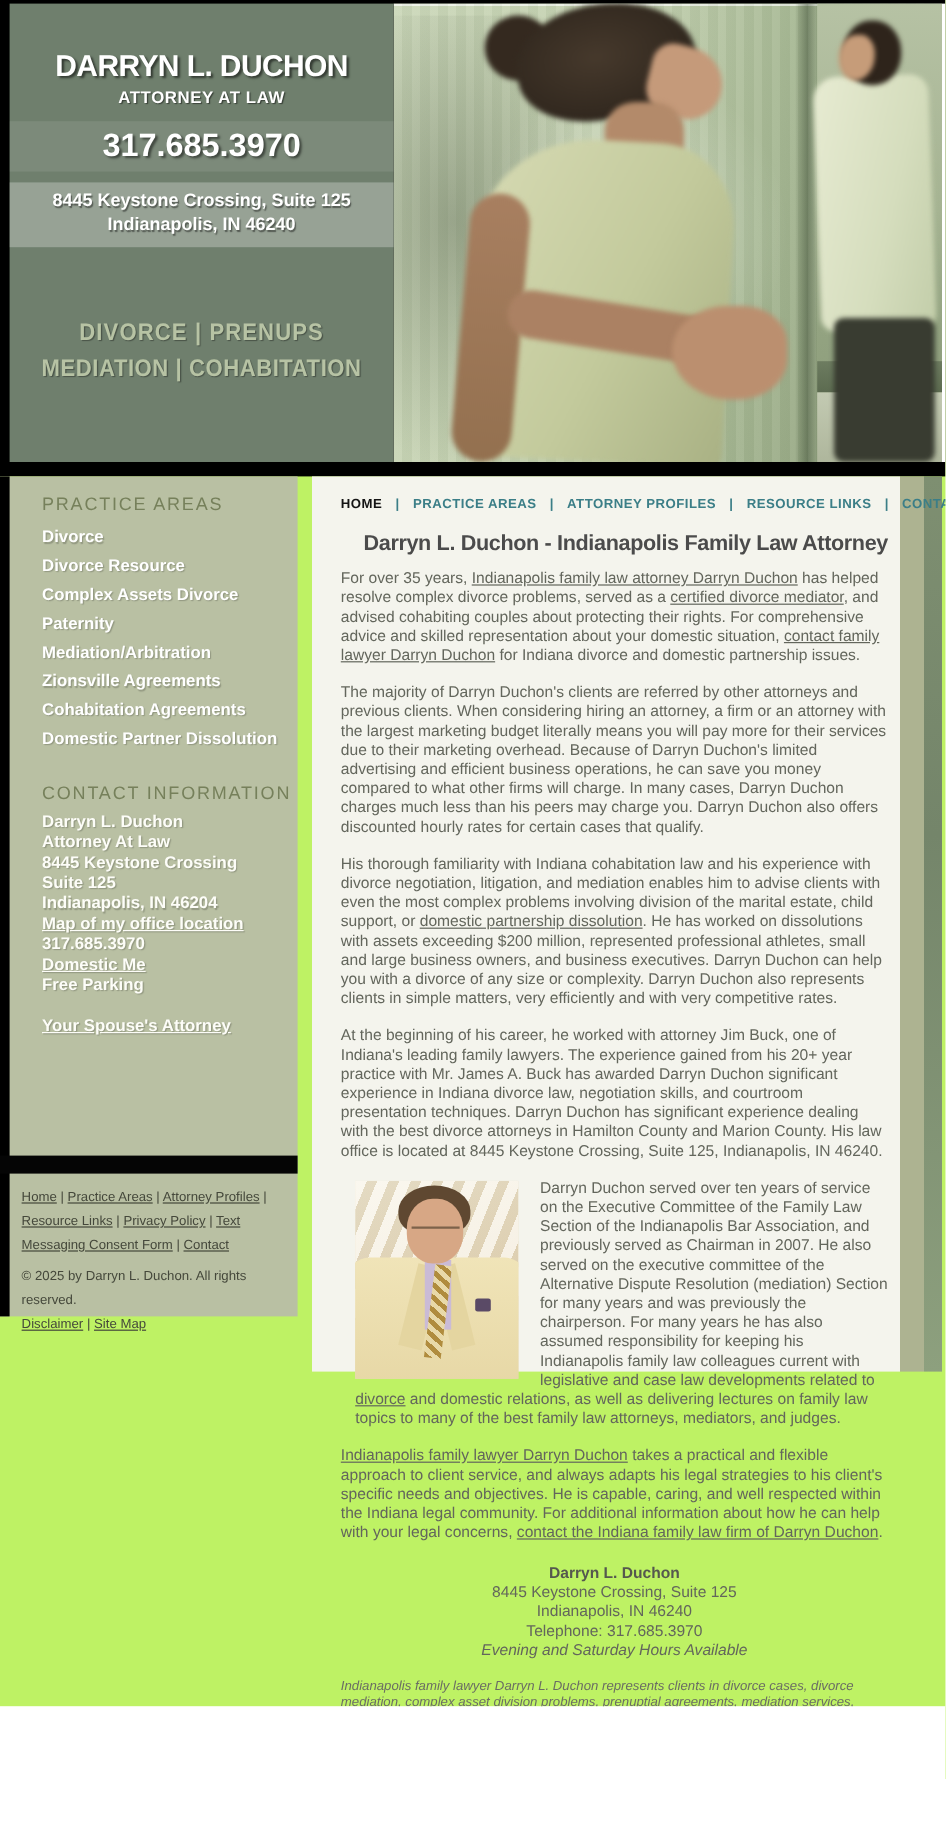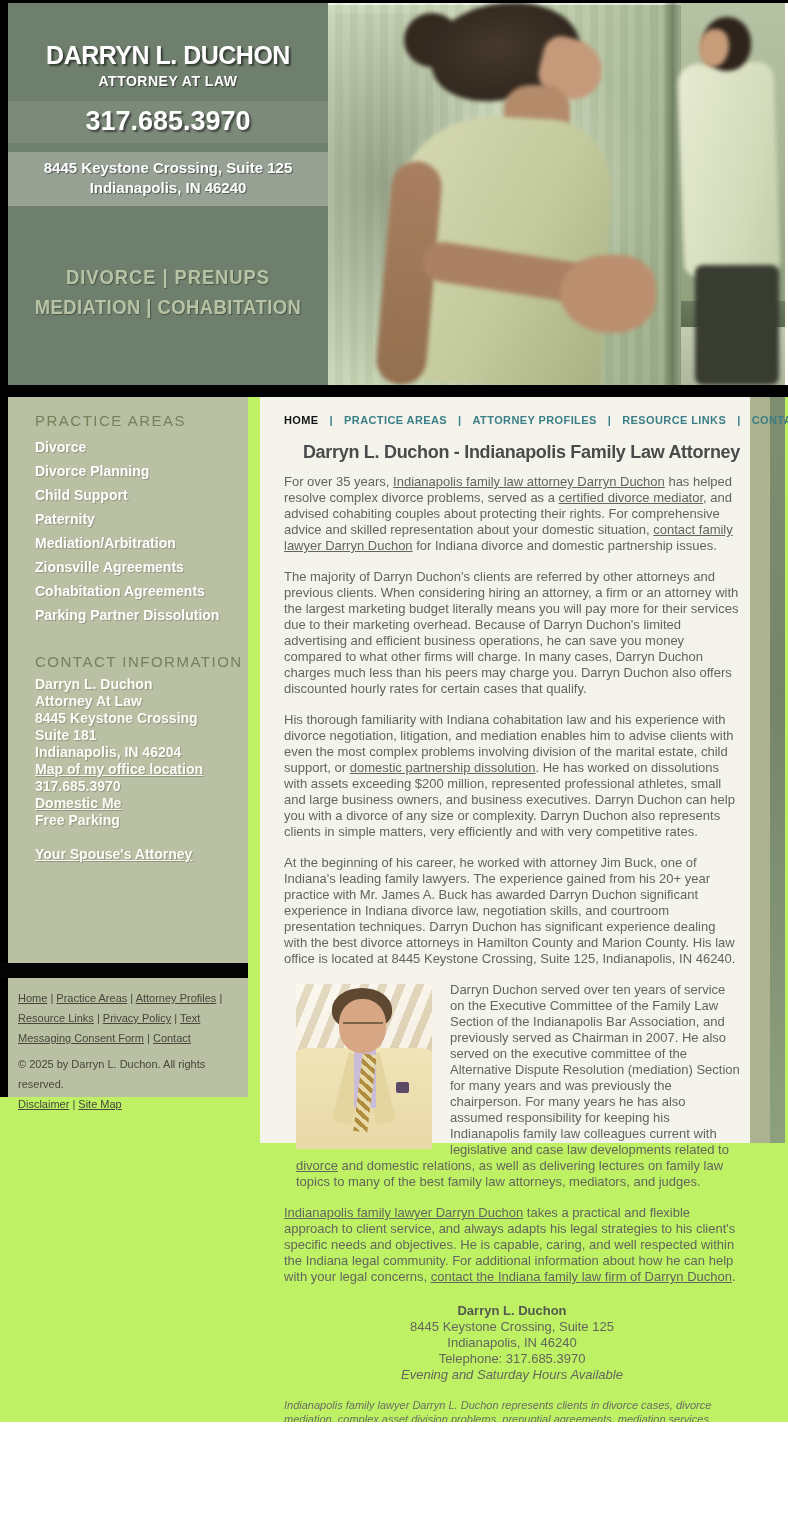--- a/index.html
+++ b/index.html
@@ -154,34 +154,34 @@
         <div class="banner-line1">DIVORCE | PRENUPS</div>
         <div class="banner-line2">MEDIATION | COHABITATION</div>
       </div>
     </div>
   </div>
 
   <div class="sidebar">
     <div class="pa-title">PRACTICE AREAS</div>
     <nav class="pa-list">
         <a href="#" class="pa-link">Divorce</a>
-        <a href="#" class="pa-link">Divorce Planning</a>
-        <a href="#" class="pa-link">Child Support</a>
+        <a href="#" class="pa-link">Divorce Resource</a>
+        <a href="#" class="pa-link">Complex Assets Divorce</a>
         <a href="#" class="pa-link">Paternity</a>
         <a href="#" class="pa-link">Mediation/Arbitration</a>
         <a href="#" class="pa-link">Zionsville Agreements</a>
         <a href="#" class="pa-link">Cohabitation Agreements</a>
-        <a href="#" class="pa-link">Parking Partner Dissolution</a>
+        <a href="#" class="pa-link">Domestic Partner Dissolution</a>
       </nav>
     <div class="ci-title">CONTACT INFORMATION</div>
     <div class="ci-lines">
         <div class="ci-line">Darryn L. Duchon</div>
         <div class="ci-line">Attorney At Law</div>
         <div class="ci-line">8445 Keystone Crossing</div>
-        <div class="ci-line">Suite 181</div>
+        <div class="ci-line">Suite 125</div>
         <div class="ci-line">Indianapolis, IN 46204</div>
         <div class="ci-line"><a href="#" class="wlink">Map of my office location</a></div>
         <div class="ci-line">317.685.3970</div>
         <div class="ci-line"><a href="#" class="wlink">Domestic Me</a></div>
         <div class="ci-line">Free Parking</div>
         <div class="ci-line"></div>
         <div class="ci-line"><a href="#" class="wlink">Your Spouse's Attorney</a></div>
       </div>
   </div>
   <div class="sidebar-black-bar"></div>

